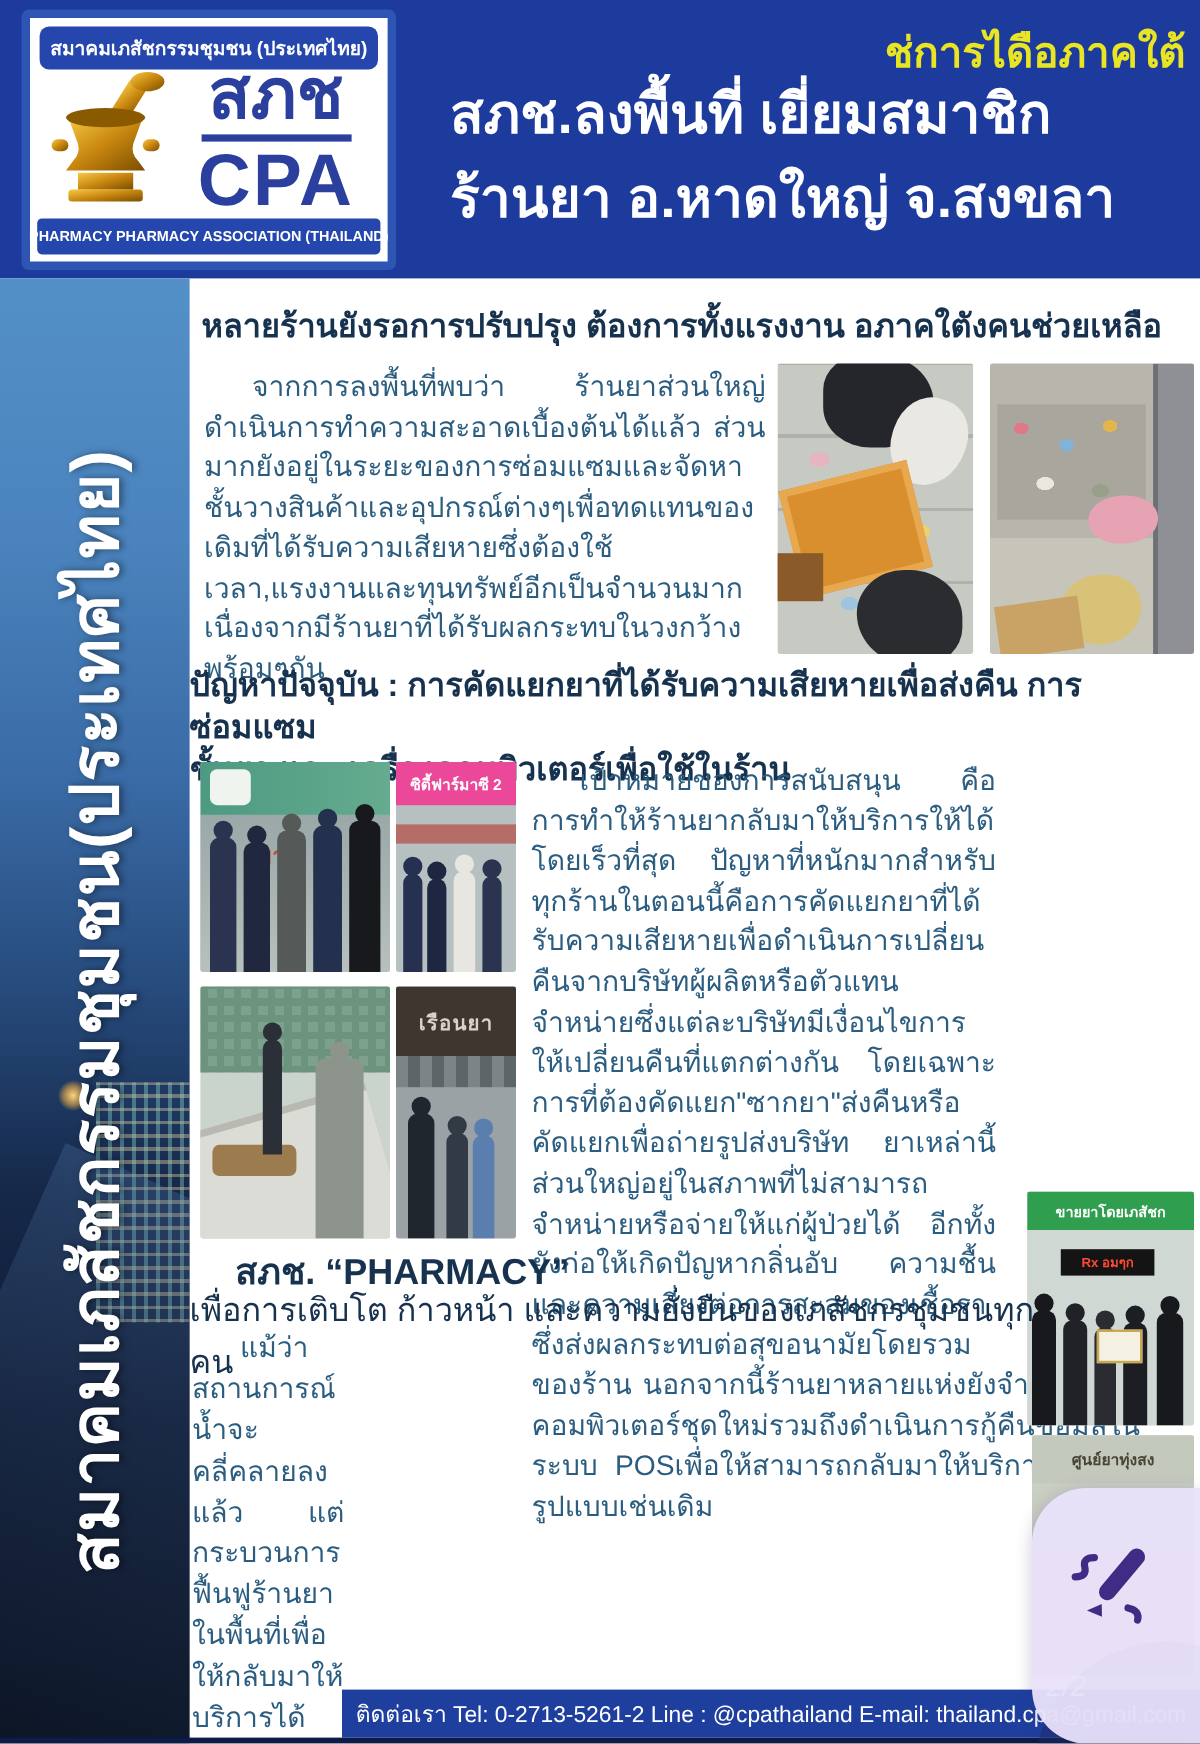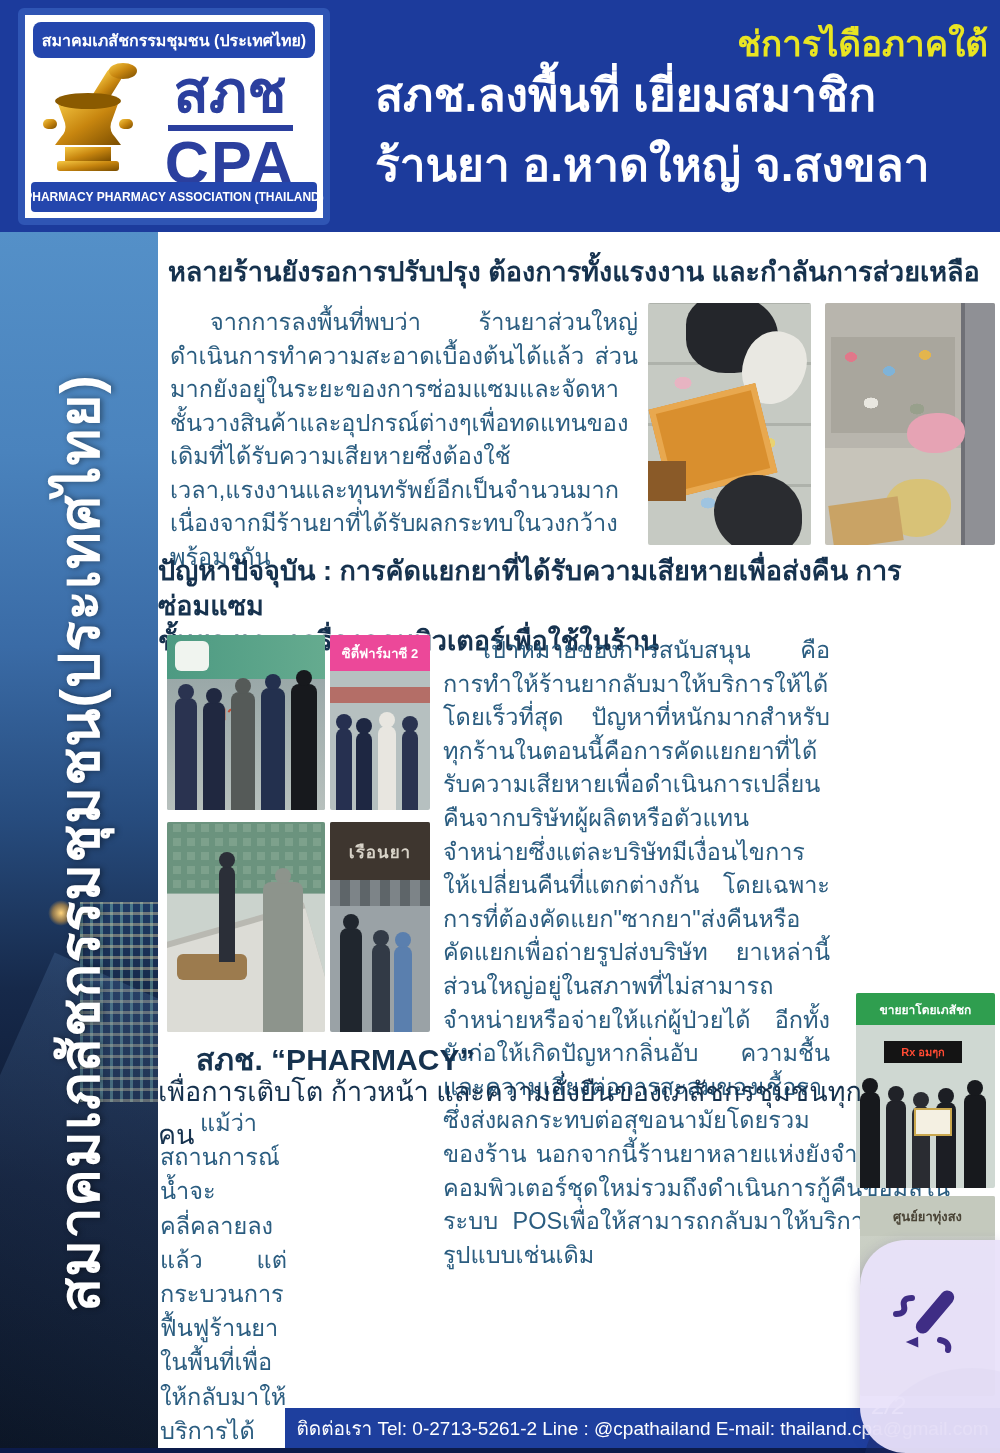--- a/index.html
+++ b/index.html
@@ -5,21 +5,21 @@
   html,body{margin:0;padding:0;}
   body{font-family:"Liberation Sans","DejaVu Sans",sans-serif;background:#555;}
   #page{position:relative;width:1000px;height:1453px;background:#ffffff;overflow:hidden;margin:0 auto;}
 
   
   .header{position:absolute;left:0;top:0;width:1000px;height:232px;background:#1c3b9c;}
   .logo-card{position:absolute;left:18px;top:8px;width:312px;height:217px;background:#ffffff;
     border:7px solid #2f55b4;border-radius:6px;box-sizing:border-box;}
   .logo-top{position:absolute;left:8px;top:7px;right:8px;height:36px;background:#2446ad;border-radius:8px;
     color:#fff;font-weight:bold;font-size:16px;display:flex;align-items:center;justify-content:center;white-space:nowrap;}
-  .logo-mid{position:absolute;left:6px;top:48px;right:24px;height:118px;display:flex;align-items:flex-start;}
+  .logo-mid{position:absolute;left:6px;top:48px;right:24px;height:118px;display:flex;align-items:flex-end;}
   .logo-abbr{flex:1;text-align:center;color:#2b3f9e;line-height:1;}
   .logo-abbr .th{font-size:58px;font-weight:bold;display:inline-block;border-bottom:6px solid #2b3f9e;padding:0 6px 4px;}
   .logo-abbr .en{font-size:61px;font-weight:bold;letter-spacing:2px;margin-top:2px;}
   .logo-bottom{position:absolute;left:6px;bottom:6px;right:6px;height:30px;background:#2446ad;border-radius:4px;
     color:#fff;font-weight:bold;font-size:12px;display:flex;align-items:center;justify-content:center;white-space:nowrap;}
   .badge{position:absolute;right:12px;top:16px;color:#e9e522;font-size:35px;font-weight:bold;}
   .title1{position:absolute;left:375px;top:58px;color:#ffffff;font-size:46px;font-weight:600;}
   .title2{position:absolute;left:375px;top:128px;color:#ffffff;font-size:46px;font-weight:600;}
 
   
@@ -164,21 +164,21 @@
     <div class="title2">ร้านยา  อ.หาดใหญ่ จ.สงขลา</div>
   </div>
 
   <div class="sidebar">
     <div class="sb-lights"></div>
     <div class="sb-glow"></div>
     <div class="sb-road"></div>
     <div class="vtext">สมาคมเภสัชกรรมชุมชน(ประเทศไทย)</div>
   </div>
 
-  <div class="h1">หลายร้านยังรอการปรับปรุง ต้องการทั้งแรงงาน และกำลันการส่วยเหลือ</div>
+  <div class="h1">หลายร้านยังรอการปรับปรุง ต้องการทั้งแรงงาน อภาคใตังคนช่วยเหลือ</div>
   <div class="p1">จากการลงพื้นที่พบว่า ร้านยาส่วนใหญ่ดำเนินการทำความสะอาดเบื้องต้นได้แล้ว ส่วนมากยังอยู่ในระยะของการซ่อมแซมและจัดหาชั้นวางสินค้าและอุปกรณ์ต่างๆเพื่อทดแทนของเดิมที่ได้รับความเสียหายซึ่งต้องใช้เวลา,แรงงานและทุนทรัพย์อีกเป็นจำนวนมาก เนื่องจากมีร้านยาที่ได้รับผลกระทบในวงกว้างพร้อมๆกัน</div>
 
   <div class="ph debris1">
     <div class="bag"></div>
     <div class="sack"></div>
     <div class="orange"></div>
     <div class="bag2"></div>
     <div class="box"></div>
   </div>
   <div class="ph debris2">

